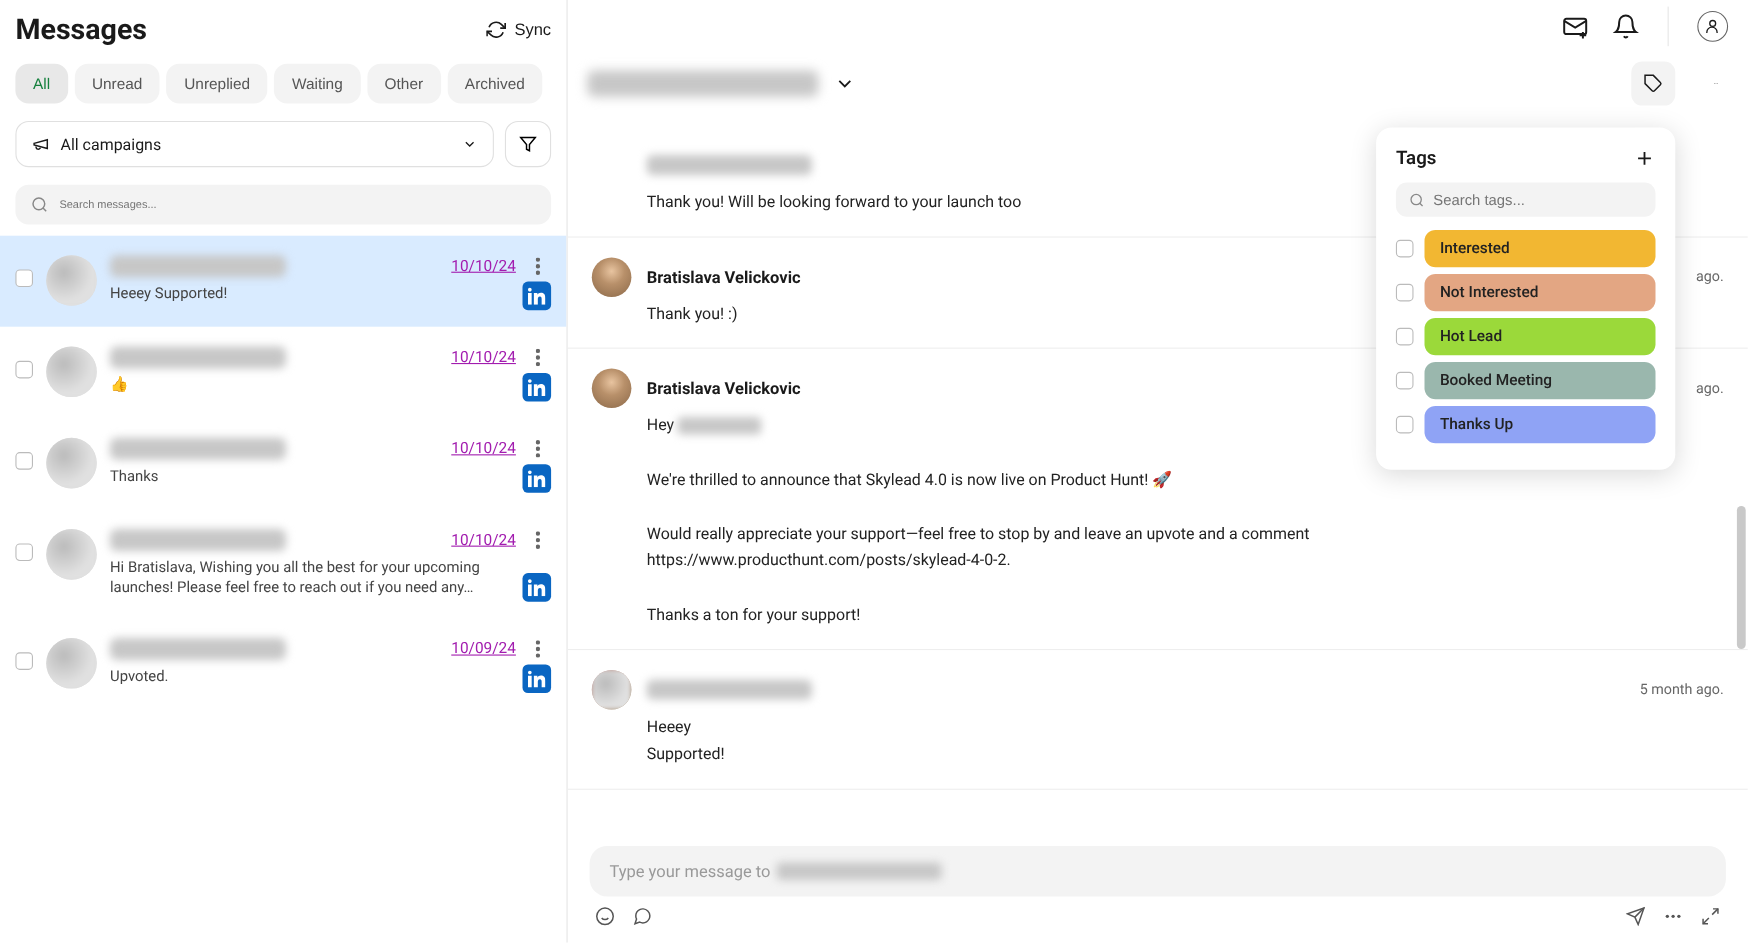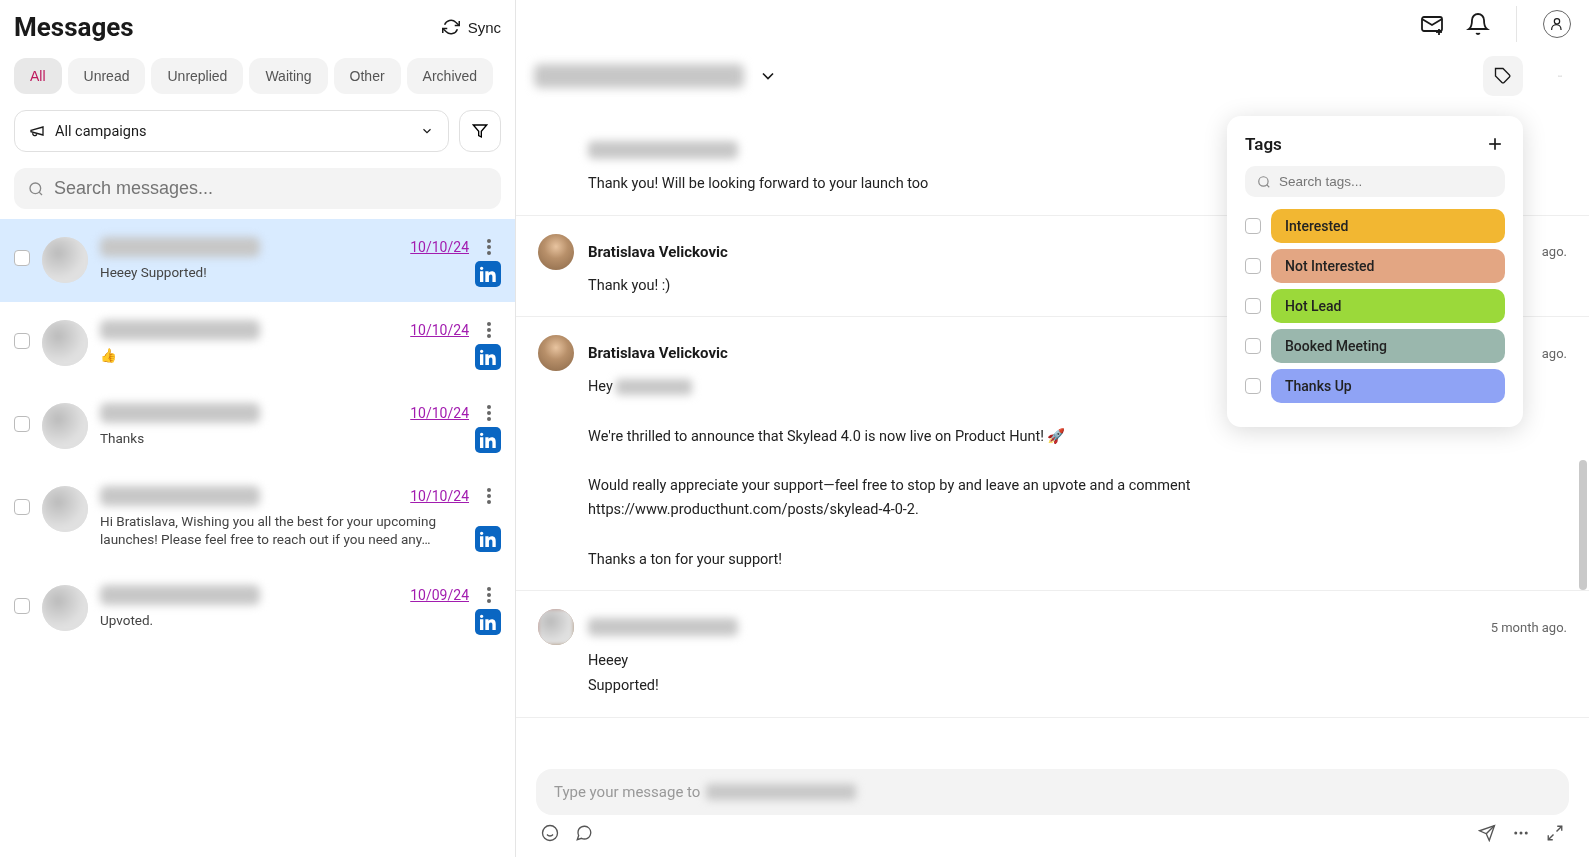--- a/index.html
+++ b/index.html
@@ -10,33 +10,33 @@
 
 
 .sb-header { padding: 12px 14px 0; }
 .title-row { display: flex; justify-content: space-between; align-items: center; margin-bottom: 16px; }
 .page-title { font-size: 26px; font-weight: 700; }
 .sync-btn { display: flex; align-items: center; gap: 8px; font-size: 15px; cursor: pointer; background: none; border: none; color: #1a1a1a; }
 .sync-btn svg { width: 18px; height: 18px; }
 
 .tabs { display: flex; gap: 6px; margin-bottom: 16px; }
 .tab { padding: 10px 16px; border-radius: 12px; background: #f3f3f3; font-size: 14px; color: #555; cursor: pointer; border: none; }
-.tab.active { background: #e8e8e8; color: #be185d; font-weight: 500; }
+.tab.active { background: #e8e8e8; color: #15803d; font-weight: 500; }
 
 .filter-row { display: flex; gap: 10px; margin-bottom: 16px; }
 .campaign-select { flex: 1; display: flex; align-items: center; gap: 10px; padding: 10px 14px; border: 1px solid #e0e0e0; border-radius: 12px; cursor: pointer; }
 .campaign-select svg.meg { width: 16px; height: 16px; }
 .campaign-select .label { flex: 1; font-size: 14.5px; }
 .campaign-select .chev { width: 14px; height: 14px; }
 .filter-btn { width: 42px; height: 42px; border: 1px solid #e0e0e0; border-radius: 12px; display: flex; align-items: center; justify-content: center; cursor: pointer; background: #fff; }
 .filter-btn svg { width: 16px; height: 16px; }
 
 .search-box { display: flex; align-items: center; gap: 10px; padding: 10px 14px; background: #f3f3f3; border-radius: 12px; margin-bottom: 10px; }
 .search-box svg { width: 16px; height: 16px; color: #888; }
-.search-box input { border: none; background: none; flex: 1; font-size: 18px; outline: none; }
+.search-box input { border: none; background: none; flex: 1; font-size: 10px; outline: none; }
 
 
 .msg-list { flex: 1; overflow-y: auto; }
 .msg-item { display: flex; padding: 18px 14px; border-bottom: 1px solid transparent; position: relative; cursor:pointer;}
 .msg-item.selected { background: #d9ebff; }
 .chk-wrap { padding-top: 13px; padding-right: 12px;}
 .chk { width: 16px; height: 16px; border: 1.5px solid #bbb; border-radius: 4px; background:#fff;}
 .avatar { width: 46px; height: 46px; border-radius: 50%; background: #ddd; margin-right: 12px; flex:none; position:relative; overflow:hidden;}
 .avatar .blur { position:absolute; inset:0; background: radial-gradient(circle at 35% 35%, #bbb 0%, #e0e0e0 60%); filter: blur(2px); }
 .msg-body { flex: 1; min-width: 0; }
@@ -82,21 +82,21 @@
 
 .composer { padding: 14px 20px 14px; }
 .compose-box { background:#f3f3f3; border-radius: 16px; padding: 14px 18px; font-size: 15px; color:#999; display:flex;align-items:center; gap:6px;}
 .compose-box .ph-blur{width:150px;height:16px;background:#c7c7c7;filter:blur(4px);border-radius:4px;}
 .compose-tools { display:flex; align-items:center; padding: 8px 4px 0; gap: 14px;}
 .compose-tools .spacer{flex:1;}
 .tool-btn{width:20px;height:20px;cursor:pointer;display:flex;align-items:center;justify-content:center;color:#555;}
 .tool-btn svg{width:18px;height:18px;}
 
 
-.tags-popover { position:absolute; top: 116px; right: 66px; width: 296px; background:#fff; border-radius:14px; box-shadow: 0 4px 24px rgba(0,0,0,.15); padding: 18px; z-index: 50;}
+.tags-popover { position:absolute; top: 116px; right: 66px; width: 272px; background:#fff; border-radius:14px; box-shadow: 0 4px 24px rgba(0,0,0,.15); padding: 18px; z-index: 50;}
 .tp-head { display:flex; justify-content:space-between; align-items:center; margin-bottom: 12px;}
 .tp-title{font-size:17px; font-weight:600;}
 .tp-add{width:20px;height:20px;cursor:pointer;}
 .tp-search{background:#f3f3f3; border-radius:10px; padding:8px 12px; display:flex;align-items:center;gap:8px; margin-bottom: 12px;}
 .tp-search svg{width:14px;height:14px;color:#888;}
 .tp-search input{border:none;background:none;flex:1;outline:none;font-size:13.5px;}
 .tag-row{display:flex;align-items:center;gap:10px;margin-bottom:6px;}
 .tag-row .tchk{width:16px;height:16px;border:1.5px solid #bbb;border-radius:4px;background:#fff;flex:none;}
 .tag-pill{flex:1;padding:9px 14px;border-radius:10px;font-size:14px;font-weight:500;color:#222;}
 

